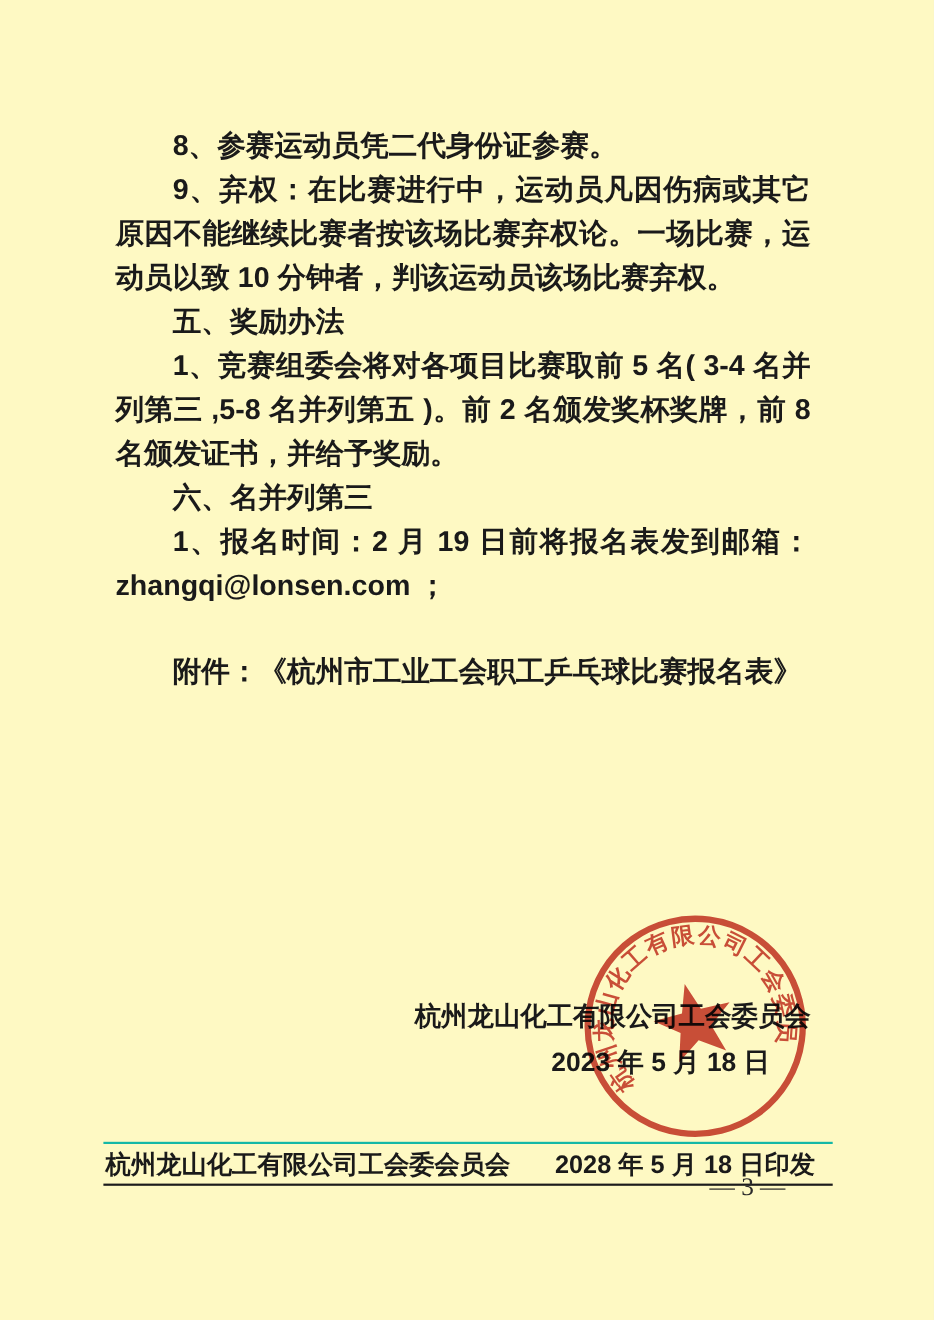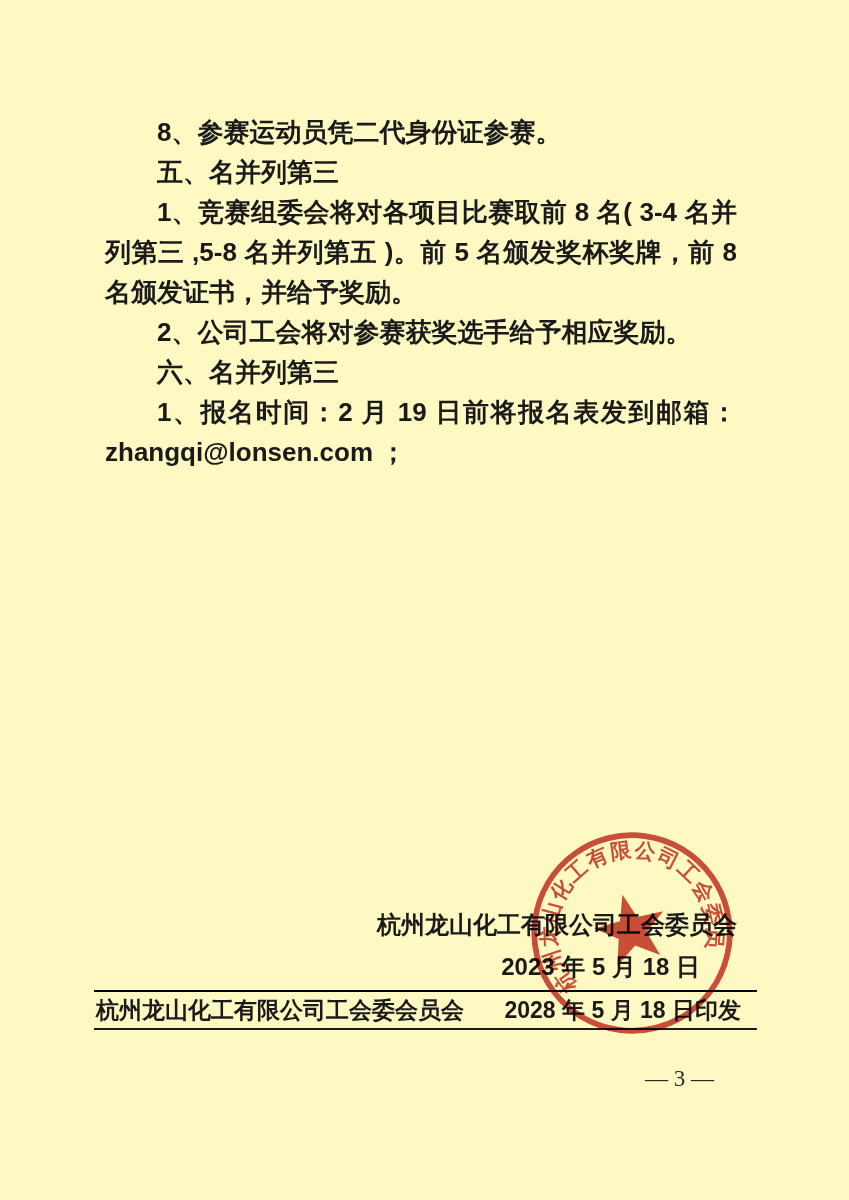--- a/index.html
+++ b/index.html
@@ -45,25 +45,25 @@
     top: 948px;
     right: 149px;
     font-size: 24px;
     line-height: 38px;
     font-weight: 600;
     white-space: nowrap;
   }
   .footer-bar {
     position: absolute;
     left: 94px;
-    top: 990px;
+    top: 1038px;
     width: 663px;
     height: 40px;
     box-sizing: border-box;
-    border-top: 2px solid #000000;
+    border-top: 2px solid #14b8a6;
     border-bottom: 2px solid #1c1c1c;
     display: flex;
     align-items: center;
     justify-content: space-between;
     padding: 0 16px 0 2px;
     font-size: 23px;
     font-weight: 600;
     white-space: nowrap;
   }
   .page-number {
@@ -87,25 +87,26 @@
     pointer-events: none;
   }
 </style>
 </head>
 <body>
 
 <div class="page">
 
   <div class="body-text">
     <p>8、参赛运动员凭二代身份证参赛。</p>
-    <p>五、名并列第三</p>
-    <p>1、竞赛组委会将对各项目比赛取前 8 名( 3-4 名并列第三 ,5-8 名并列第五 )。前 5 名颁发奖杯奖牌，前 8 名颁发证书，并给予奖励。</p>
-    <p>2、公司工会将对参赛获奖选手给予相应奖励。</p>
+    <p>9、弃权：在比赛进行中，运动员凡因伤病或其它原因不能继续比赛者按该场比赛弃权论。一场比赛，运动员以致 10 分钟者，判该运动员该场比赛弃权。</p>
+    <p>五、奖励办法</p>
+    <p>1、竞赛组委会将对各项目比赛取前 5 名( 3-4 名并列第三 ,5-8 名并列第五 )。前 2 名颁发奖杯奖牌，前 8 名颁发证书，并给予奖励。</p>
     <p>六、名并列第三</p>
     <p>1、报名时间：2 月 19 日前将报名表发到邮箱：zhangqi@lonsen.com ；</p>
+    <p class="attachment-line">附件：《杭州市工业工会职工乒乓球比赛报名表》</p>
   </div>
 
   <div class="signature-org">杭州龙山化工有限公司工会委员会</div>
   <div class="signature-date">2023 年 5 月 18 日</div>
 
   <div class="footer-bar">
     <span>杭州龙山化工有限公司工会委会员会</span>
     <span>2028 年 5 月 18 日印发</span>
   </div>
 

